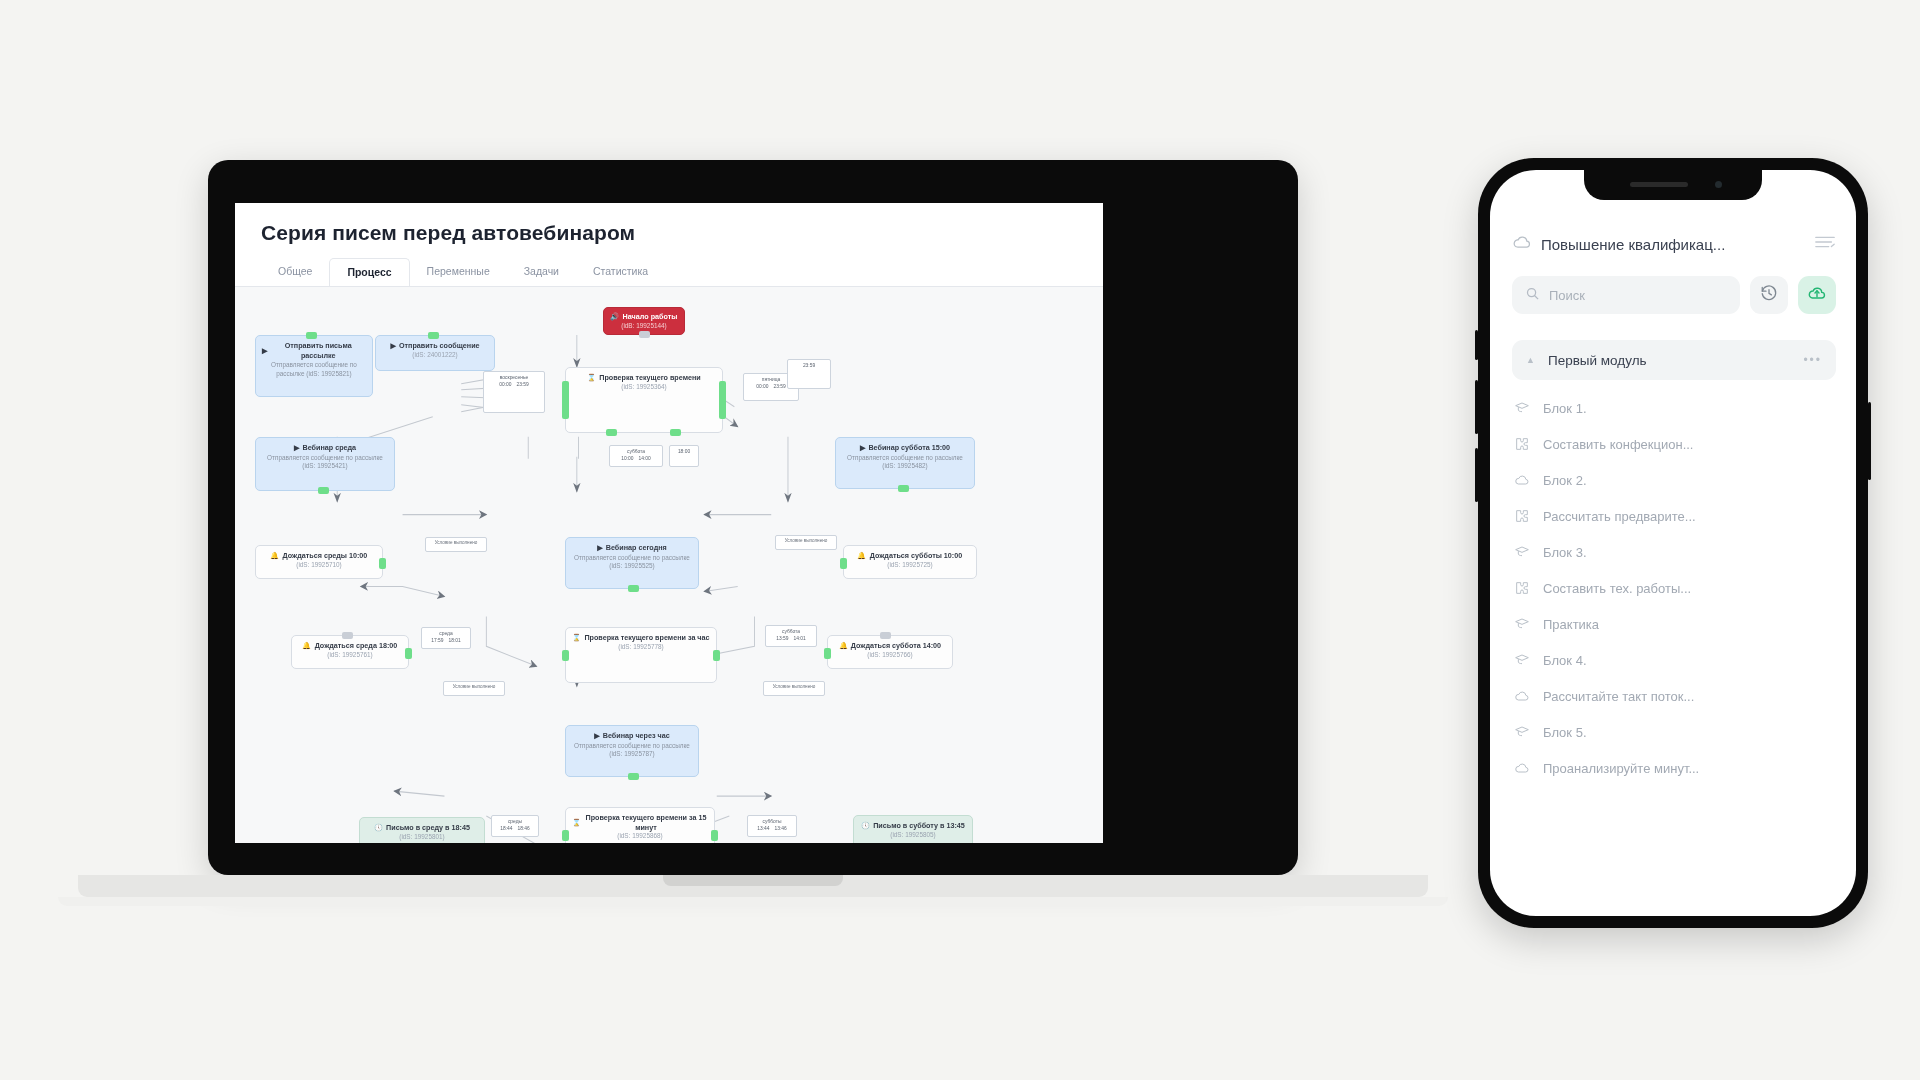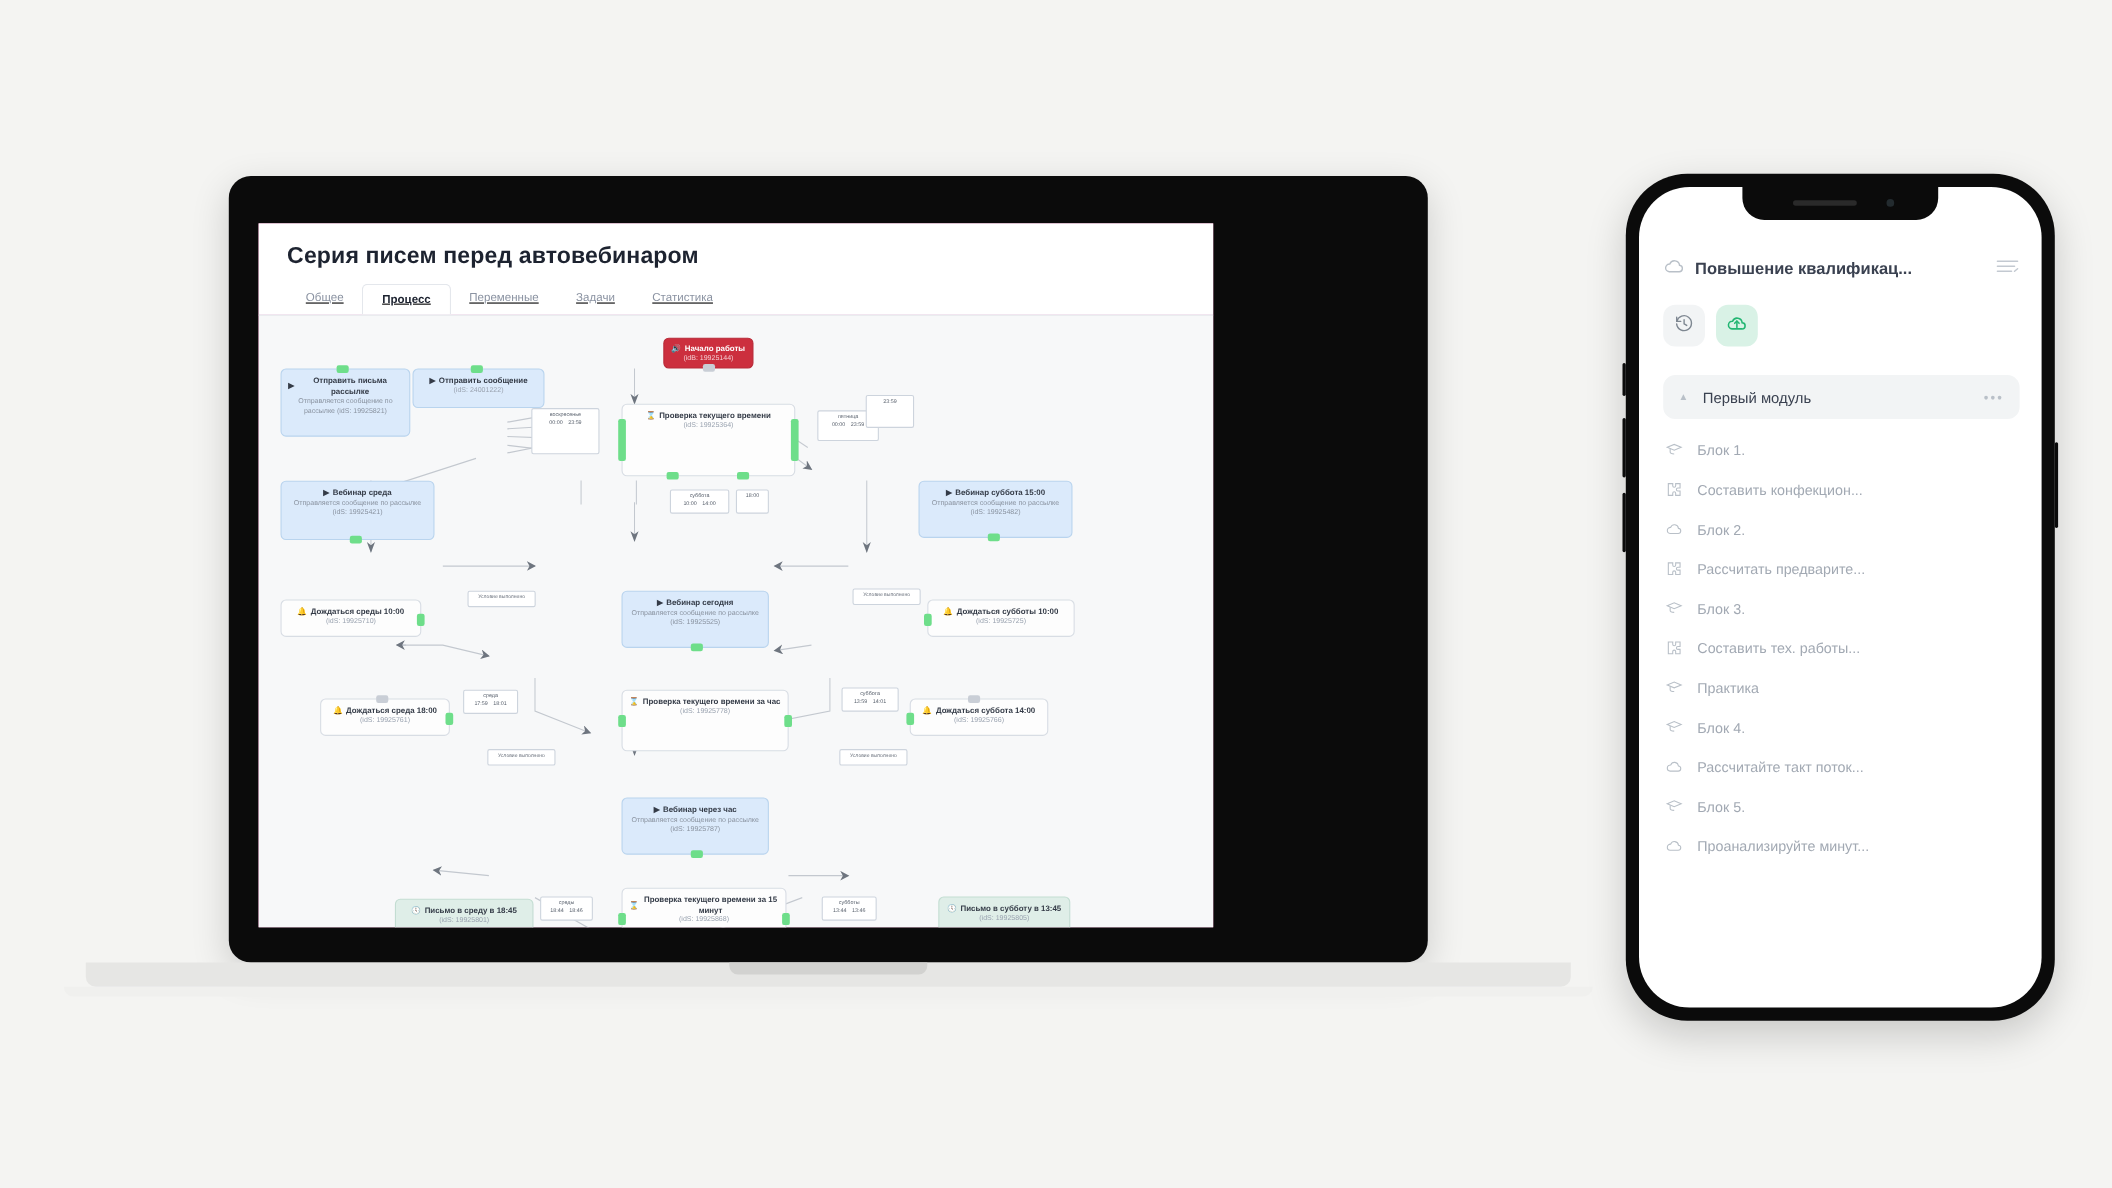--- a/index.html
+++ b/index.html
@@ -34,21 +34,21 @@
     width: 180px; height: 11px; background: #d2d2d0; border-radius: 0 0 8px 8px;
   }
   .laptop-foot {
     position: absolute; left: -150px; top: 737px; width: 1390px; height: 9px;
     background: #f0f0ee; border-radius: 0 0 14px 14px;
   }
 
   
   .app-head { padding: 18px 26px 0 26px; background:#fff; }
   .app-title { font-size: 21px; font-weight: 700; color: #1d2330; letter-spacing: .1px; }
-  .tabs { display: flex; gap: 0; margin-top: 13px; font-size: 10.5px; text-decoration: underline; }
+  .tabs { display: flex; gap: 0; margin-top: 13px; font-size: 10.5px; }
   .tab {
     padding: 7px 17px 8px; color: #8b93a2; cursor: pointer; border-radius: 5px 5px 0 0;
     white-space: nowrap;
   }
   .tab.active { color: #1d2330; font-weight: 700; background: #fff; border: 1px solid #e4e7ec; border-bottom: none; }
 
   .canvas {
     position: relative; height: 560px; background: #f7f8f9;
     border-top: 1px solid #e4e7ec; overflow: hidden;
   }
@@ -103,21 +103,21 @@
   }
   .notch-speaker { position:absolute; left: 46px; top: 12px; width: 58px; height: 5px; background:#2a2a2a; border-radius: 3px; }
   .notch-cam { position:absolute; right: 40px; top: 11px; width: 7px; height: 7px; background:#232b2f; border-radius: 50%; }
   .side-btn { position: absolute; background: #0b0b0b; border-radius: 2px; }
   .side-btn.l1 { left: -3px; top: 172px; width: 3px; height: 30px; }
   .side-btn.l2 { left: -3px; top: 222px; width: 3px; height: 54px; }
   .side-btn.l3 { left: -3px; top: 290px; width: 3px; height: 54px; }
   .side-btn.r1 { right: -3px; top: 244px; width: 3px; height: 78px; }
 
   .ph-head { display: flex; align-items: center; gap: 9px; padding: 62px 20px 0 22px; }
-  .ph-title { font-size: 15px; color: #3a4150; font-weight: 700; flex: 1; white-space: nowrap; overflow: hidden; }
+  .ph-title { font-size: 15px; color: #3a4150; font-weight: 400; flex: 1; white-space: nowrap; overflow: hidden; }
   .ph-search-row { display: flex; align-items: center; gap: 10px; padding: 20px 20px 0 22px; }
   .ph-search {
     flex: 1; height: 38px; background: #f2f4f5; border-radius: 11px;
     display: flex; align-items: center; gap: 9px; padding: 0 13px;
     font-size: 13px; color: #a9b0b9;
   }
   .ph-icon-btn {
     width: 38px; height: 38px; border-radius: 11px; background: #f2f4f5;
     display: flex; align-items: center; justify-content: center; flex: none;
   }
@@ -459,20 +459,29 @@
         <div class="ph-title">Повышение квалификац...</div>
         <span>
           <svg width="22" height="16" viewBox="0 0 24 16" fill="none" stroke="#c3c9d1" stroke-width="1.5" stroke-linecap="round">
             <path d="M2 3h20M2 8h17M2 13h14"></path>
               <path d="M19 13l3-2.5"></path>
           </svg>
         </span>
       </div>
 
       <div class="ph-search-row">
+        <div class="ph-search">
+          <span>
+            <svg width="15" height="15" viewBox="0 0 24 24" fill="none" stroke="#b4bbc4" stroke-width="2">
+              <circle cx="10.5" cy="10.5" r="6.5"></circle>
+                <path d="M15.5 15.5L21 21"></path>
+            </svg>
+          </span>
+          <span>Поиск</span>
+        </div>
         <div class="ph-icon-btn">
           <span>
             <svg width="18" height="18" viewBox="0 0 24 24" fill="none" stroke="#7e8791" stroke-width="1.7" stroke-linecap="round">
               <path d="M3.2 9.5A9 9 0 1 1 3 12.8"></path>
                 <path d="M3 4.5v5h5"></path>
                 <path d="M12 7.5v5l3.2 2"></path>
             </svg>
           </span>
         </div>
         <div class="ph-icon-btn accent">

